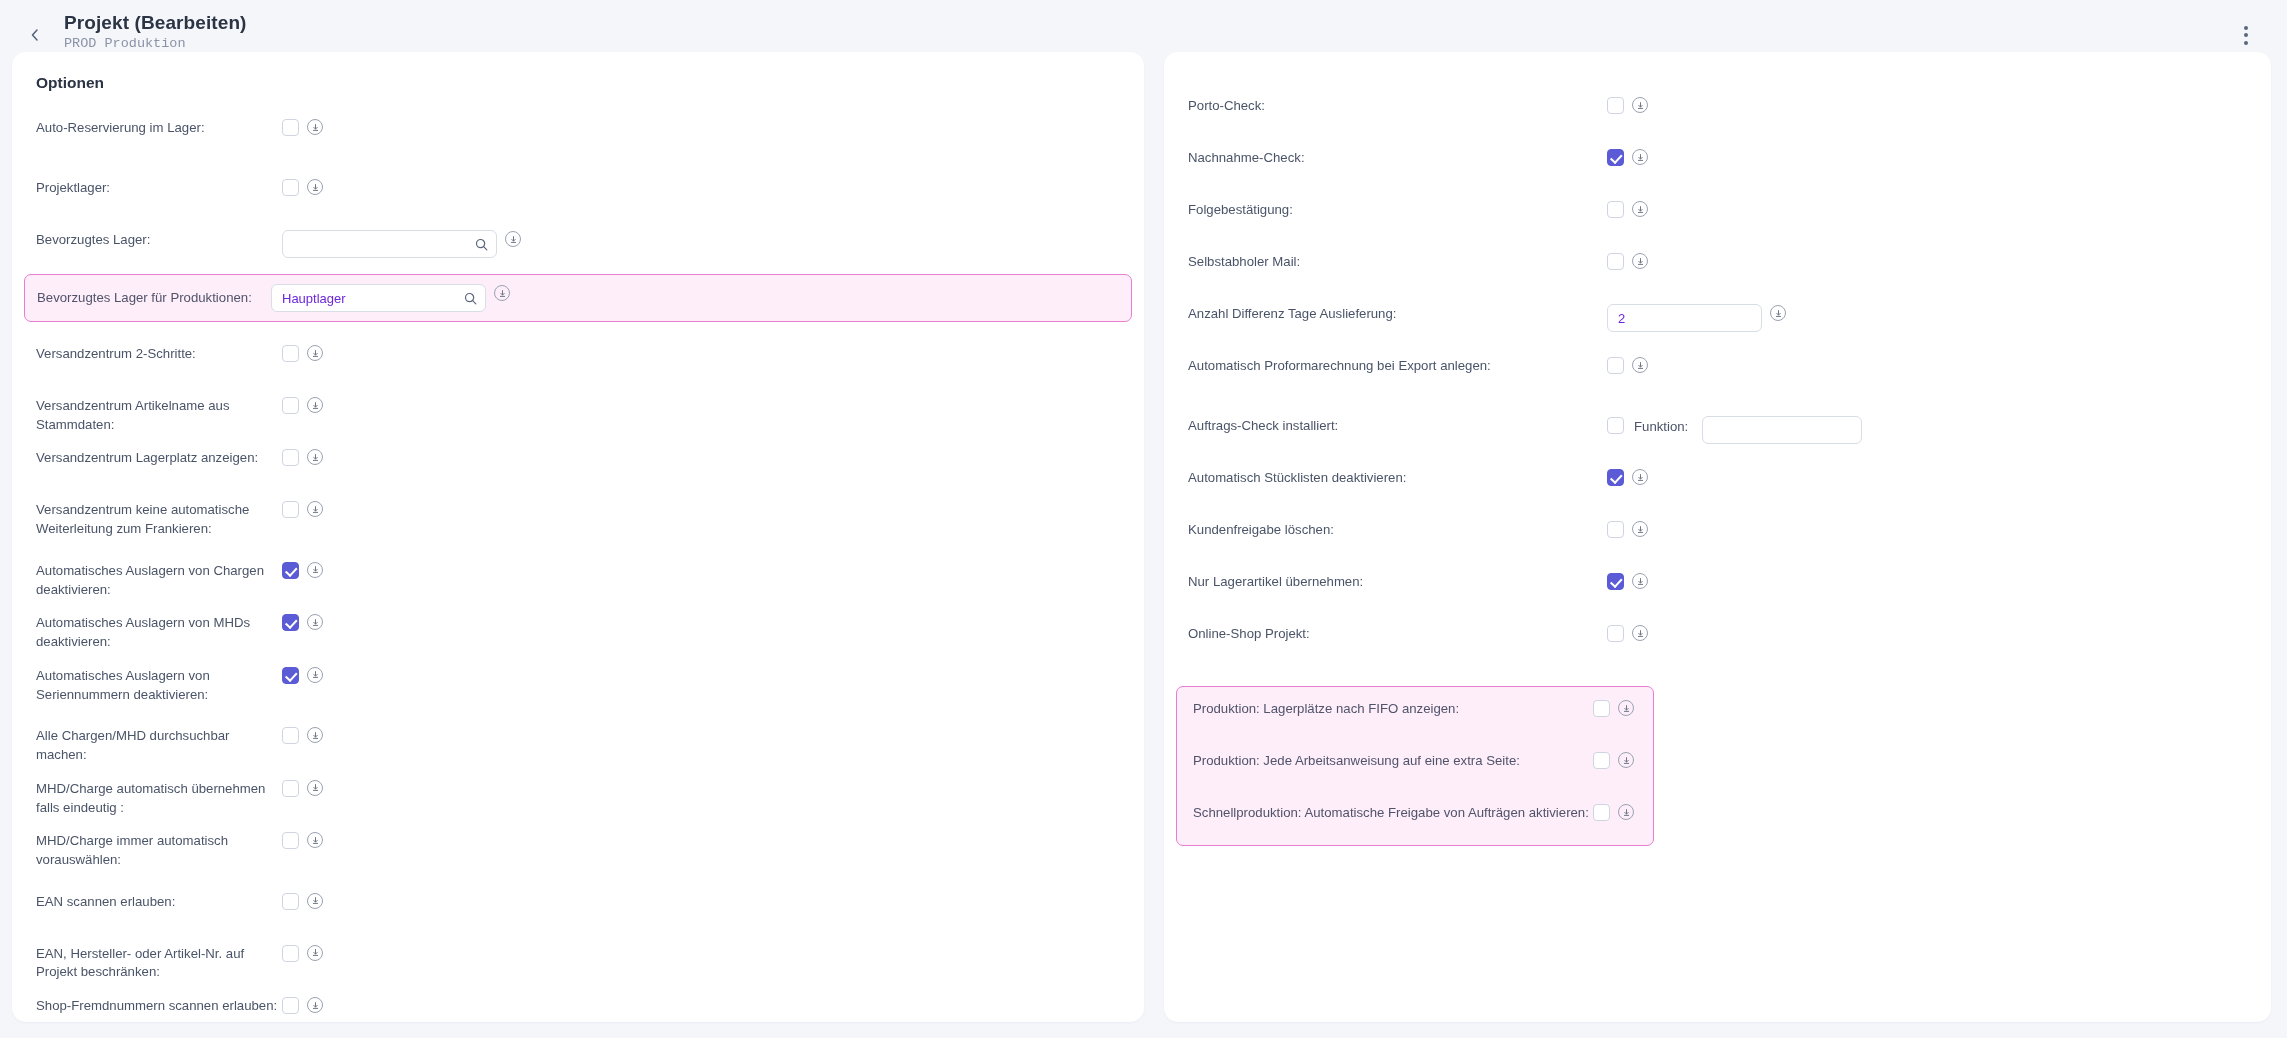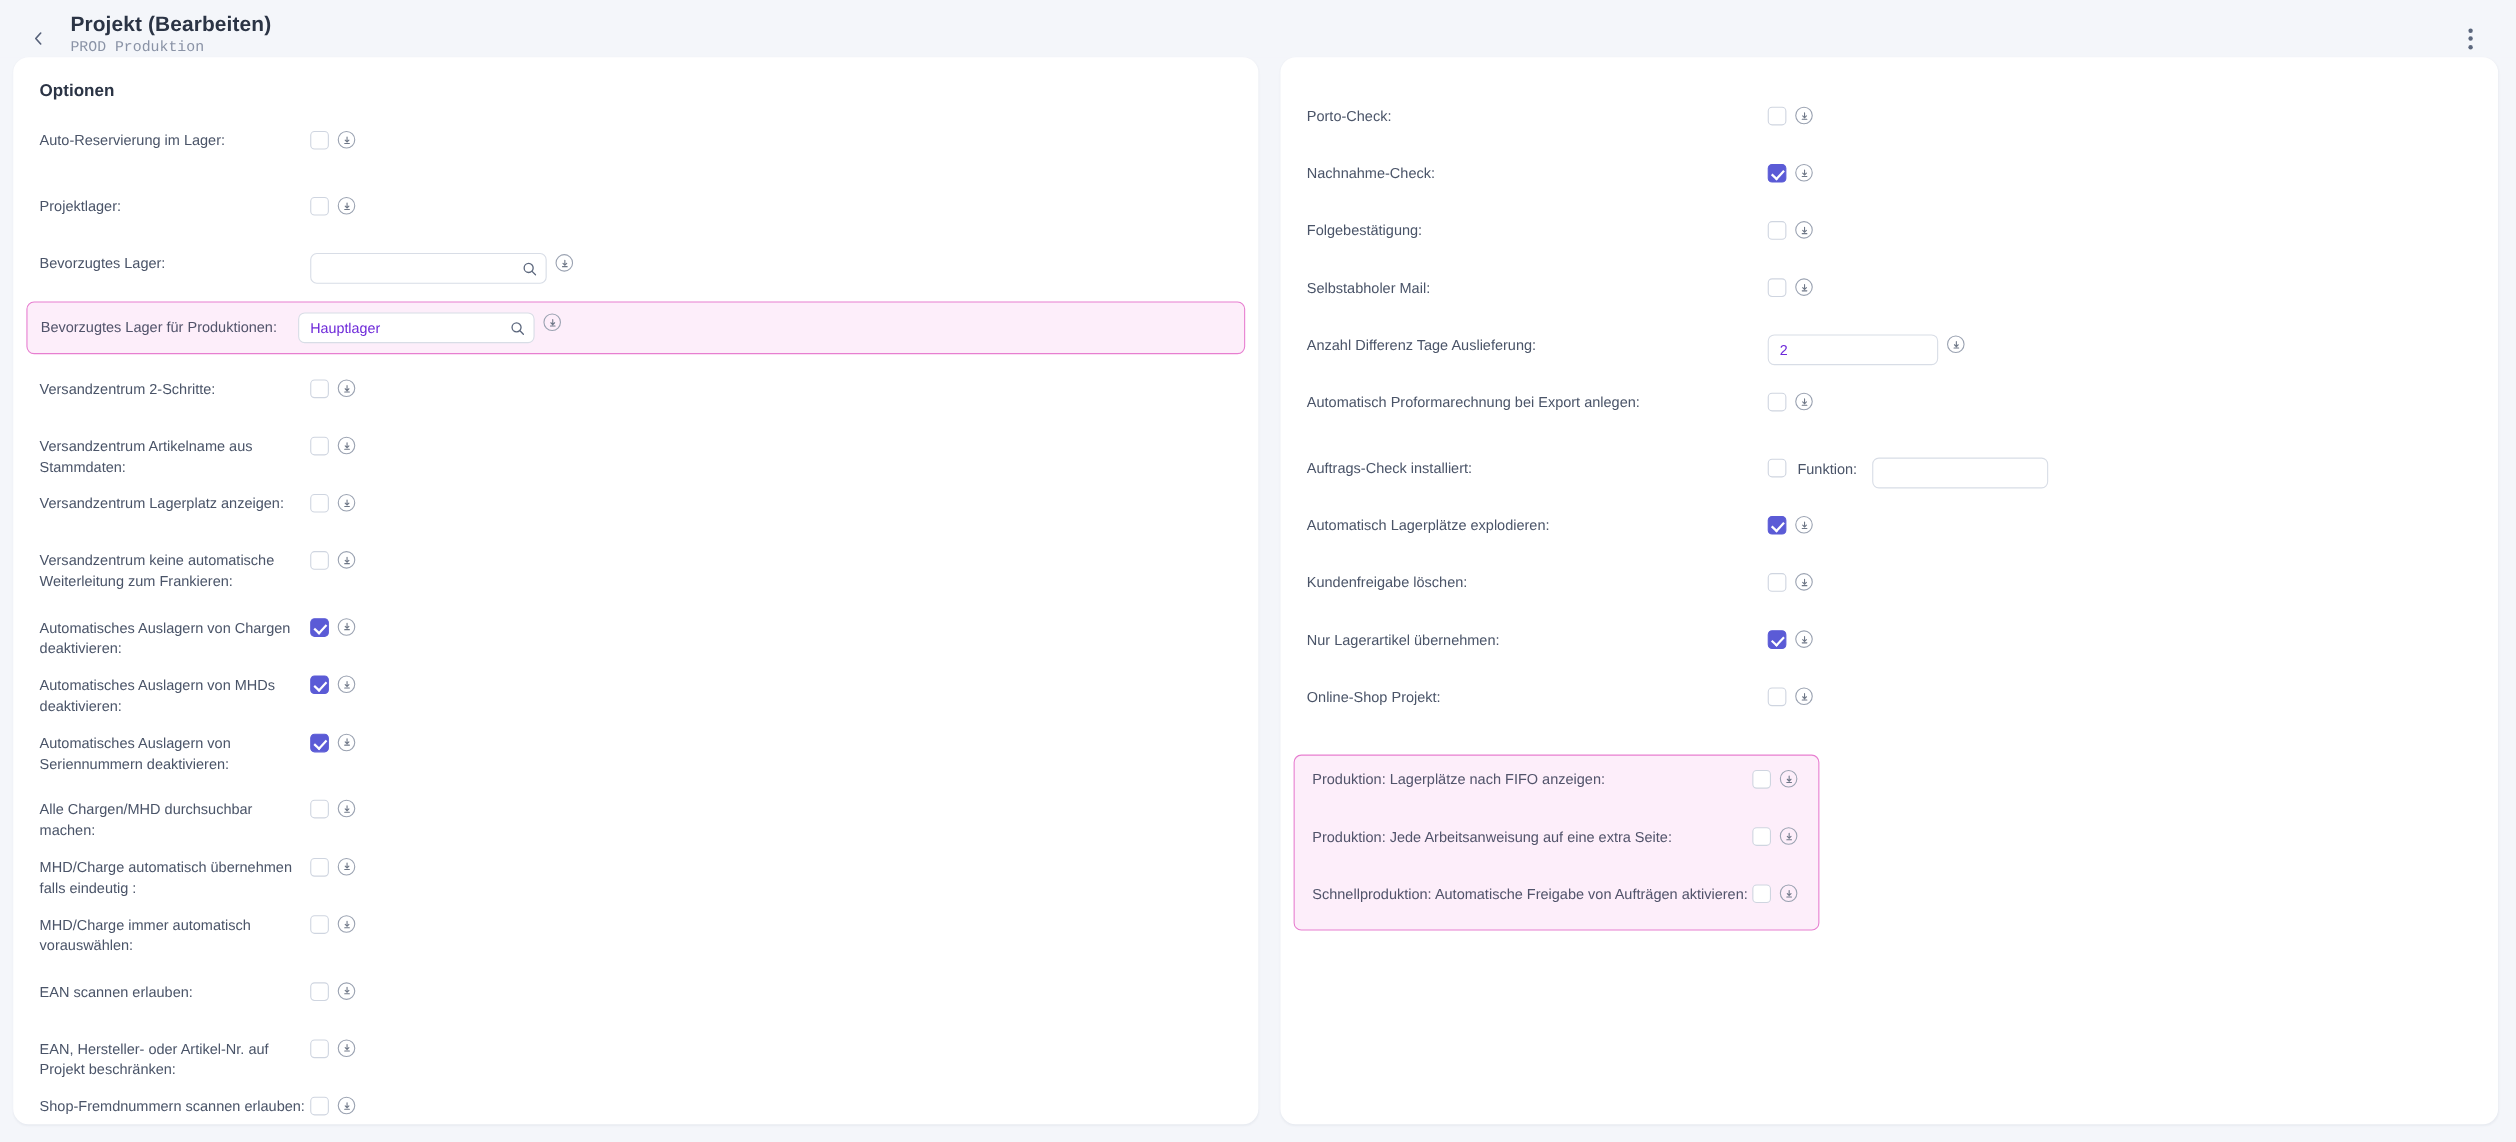--- a/index.html
+++ b/index.html
@@ -568,21 +568,21 @@
         <div class="cb"></div>
         <span class="fn-label">Funktion:</span>
         <div class="field field-fn">
           <span class="val"></span>
         </div>
       </div>
     </div>
     <div class="gap-md"></div>
 
     <div class="row">
-      <div class="row-label">Automatisch Lagerplätze explodieren:</div>
+      <div class="row-label">Automatisch Stücklisten deaktivieren:</div>
       <div class="ctrl">
         <div class="cb checked"></div>
         <div class="info">
           <svg width="9" height="9" viewBox="0 0 9 9">
               <path d="M4.5 1.6v4.3M2.8 4.4l1.7 1.7 1.7-1.7M2.4 7.4h4.2" stroke="#6e7787" stroke-width="1" stroke-linecap="round" fill="none"></path>
             </svg>
         </div>
       </div>
     </div>
     <div class="gap-md"></div>

